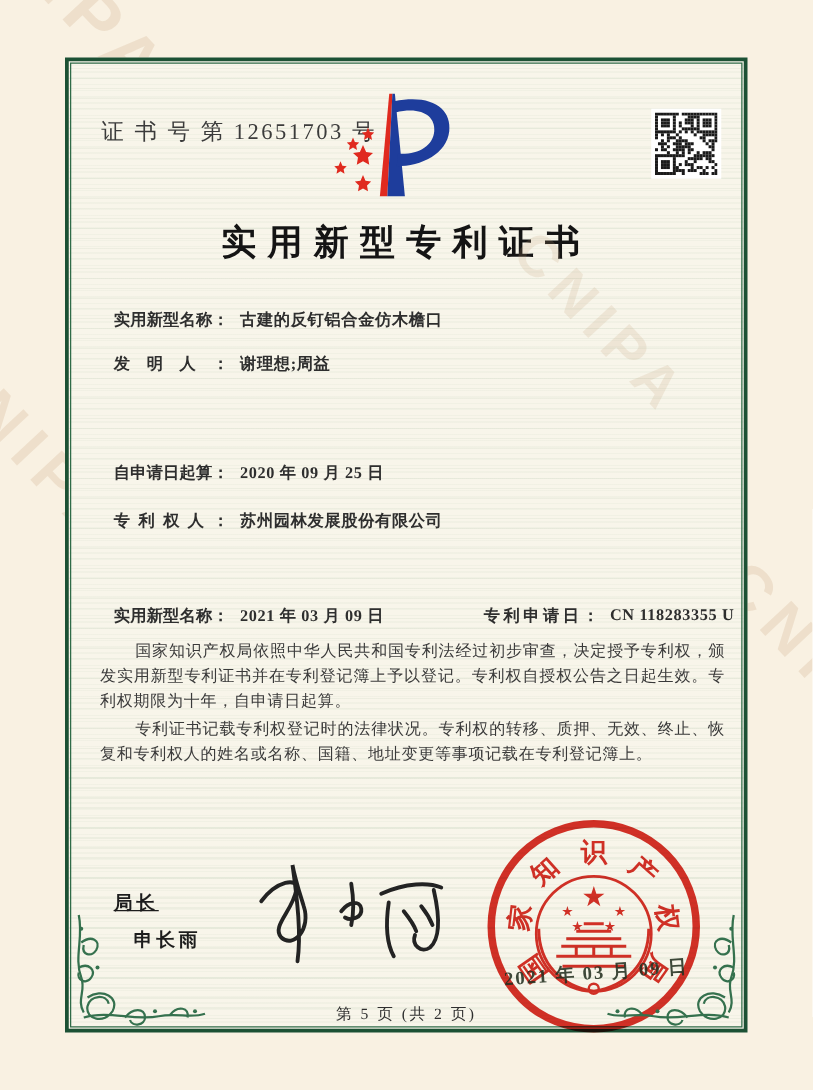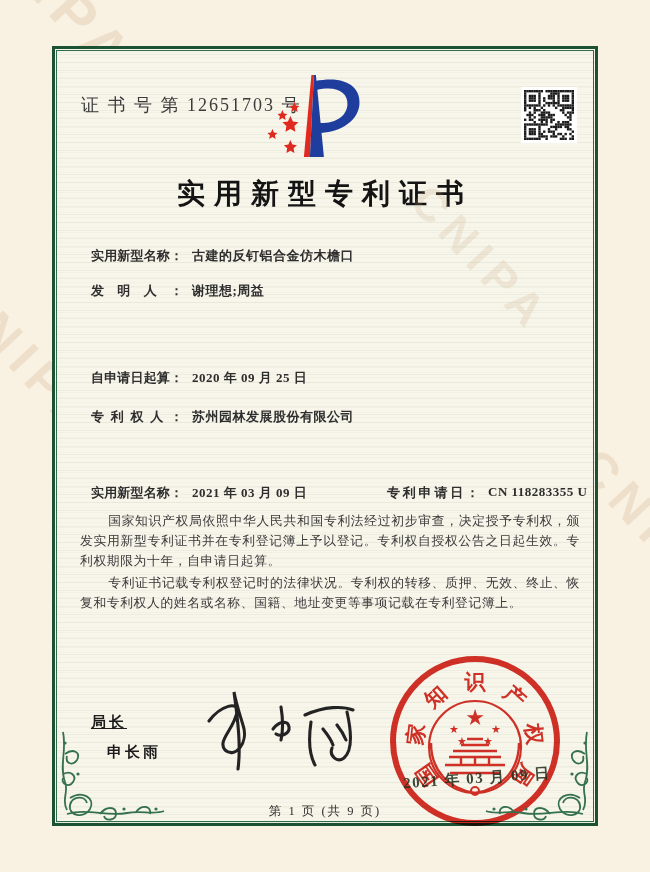--- a/index.html
+++ b/index.html
@@ -402,21 +402,21 @@
           <span style="left: 15.4125px; top: 68.9183px; transform: rotate(-83.3333deg);">家</span>
           <span style="left: 35.4475px; top: 30.4315px; transform: rotate(-41.6667deg);">知</span>
           <span style="left: 76px; top: 15px; transform: rotate(0deg);">识</span>
           <span style="left: 116.553px; top: 30.4315px; transform: rotate(41.6667deg);">产</span>
           <span style="left: 136.588px; top: 68.9183px; transform: rotate(83.3333deg);">权</span>
           <span style="left: 125.968px; top: 110.988px; transform: rotate(125deg);">局</span>
         </div>
     </div>
     <div class="seal-date">2021 年 03 月 09 日</div>
 
-    <div class="footer">第 1 页 (共 9 页)</div>
+    <div class="footer">第 5 页 (共 2 页)</div>
 
     <div class="orn orn-l">
       <svg width="112" height="92" viewBox="0 0 112 92">
         <g fill="none" stroke="#35714e" stroke-width="1.8">
           <path d="M7,2 C11,20 3,36 9,52 C13,62 5,70 11,80"></path>
           <path d="M9,24 C17,18 25,22 21,30 C17,36 9,34 11,26"></path>
           <path d="M7,44 C15,40 21,46 17,52 C13,58 5,54 7,48"></path>
           <path d="M14,68 C26,60 40,68 34,79 C28,89 12,86 14,75 C16,66 29,65 31,73"></path>
           <path d="M11,84 C31,78 51,87 71,83 C85,80 97,85 108,81"></path>
           <path d="M44,84 C50,76 60,76 60,84 C60,90 50,92 48,86"></path>

